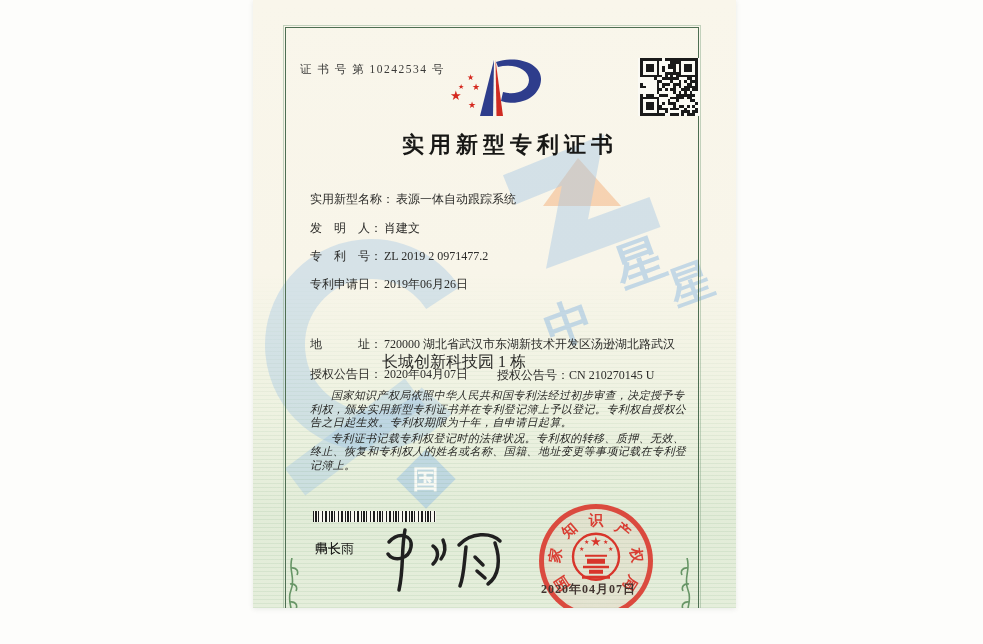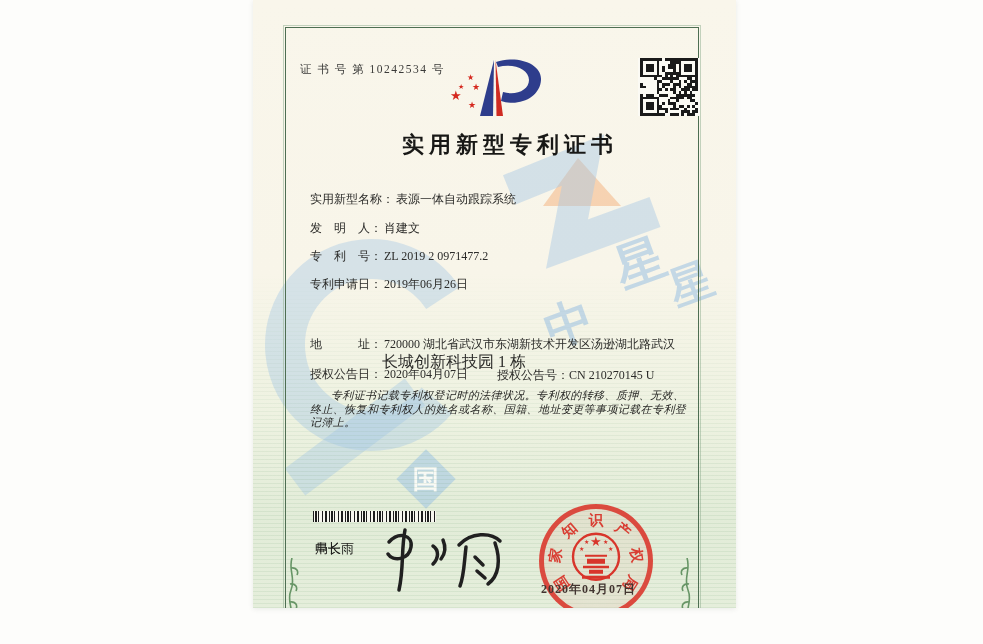--- a/index.html
+++ b/index.html
@@ -308,20 +308,21 @@
   </div>
   <div class="addr2" style="top:352px">长城创新科技园 1 栋</div>
   <div class="row" style="top:367px">
     <span class="lbl">授权公告日：</span><span class="val">2020年04月07日</span>
   </div>
   <div class="pair2" style="top:367px">
     <span class="lbl">授权公告号：</span><span class="val">CN 210270145 U</span>
   </div>
 
   <div class="paras">
+    <p>国家知识产权局依照中华人民共和国专利法经过初步审查，决定授予专利权，颁发实用新型专利证书并在专利登记簿上予以登记。专利权自授权公告之日起生效。专利权期限为十年，自申请日起算。</p>
     <p>专利证书记载专利权登记时的法律状况。专利权的转移、质押、无效、终止、恢复和专利权人的姓名或名称、国籍、地址变更等事项记载在专利登记簿上。</p>
   </div>
 
   <div class="barcode"></div>
   <div class="officer-title">局长</div>
   <div class="officer-name">申长雨</div>
 
   <div class="signature">
     <svg width="135" height="78" viewBox="0 0 135 78" fill="none" stroke="#202020" stroke-width="3.5" stroke-linecap="round">
       <path d="M30,14 C26,34 29,52 24,74"></path>

